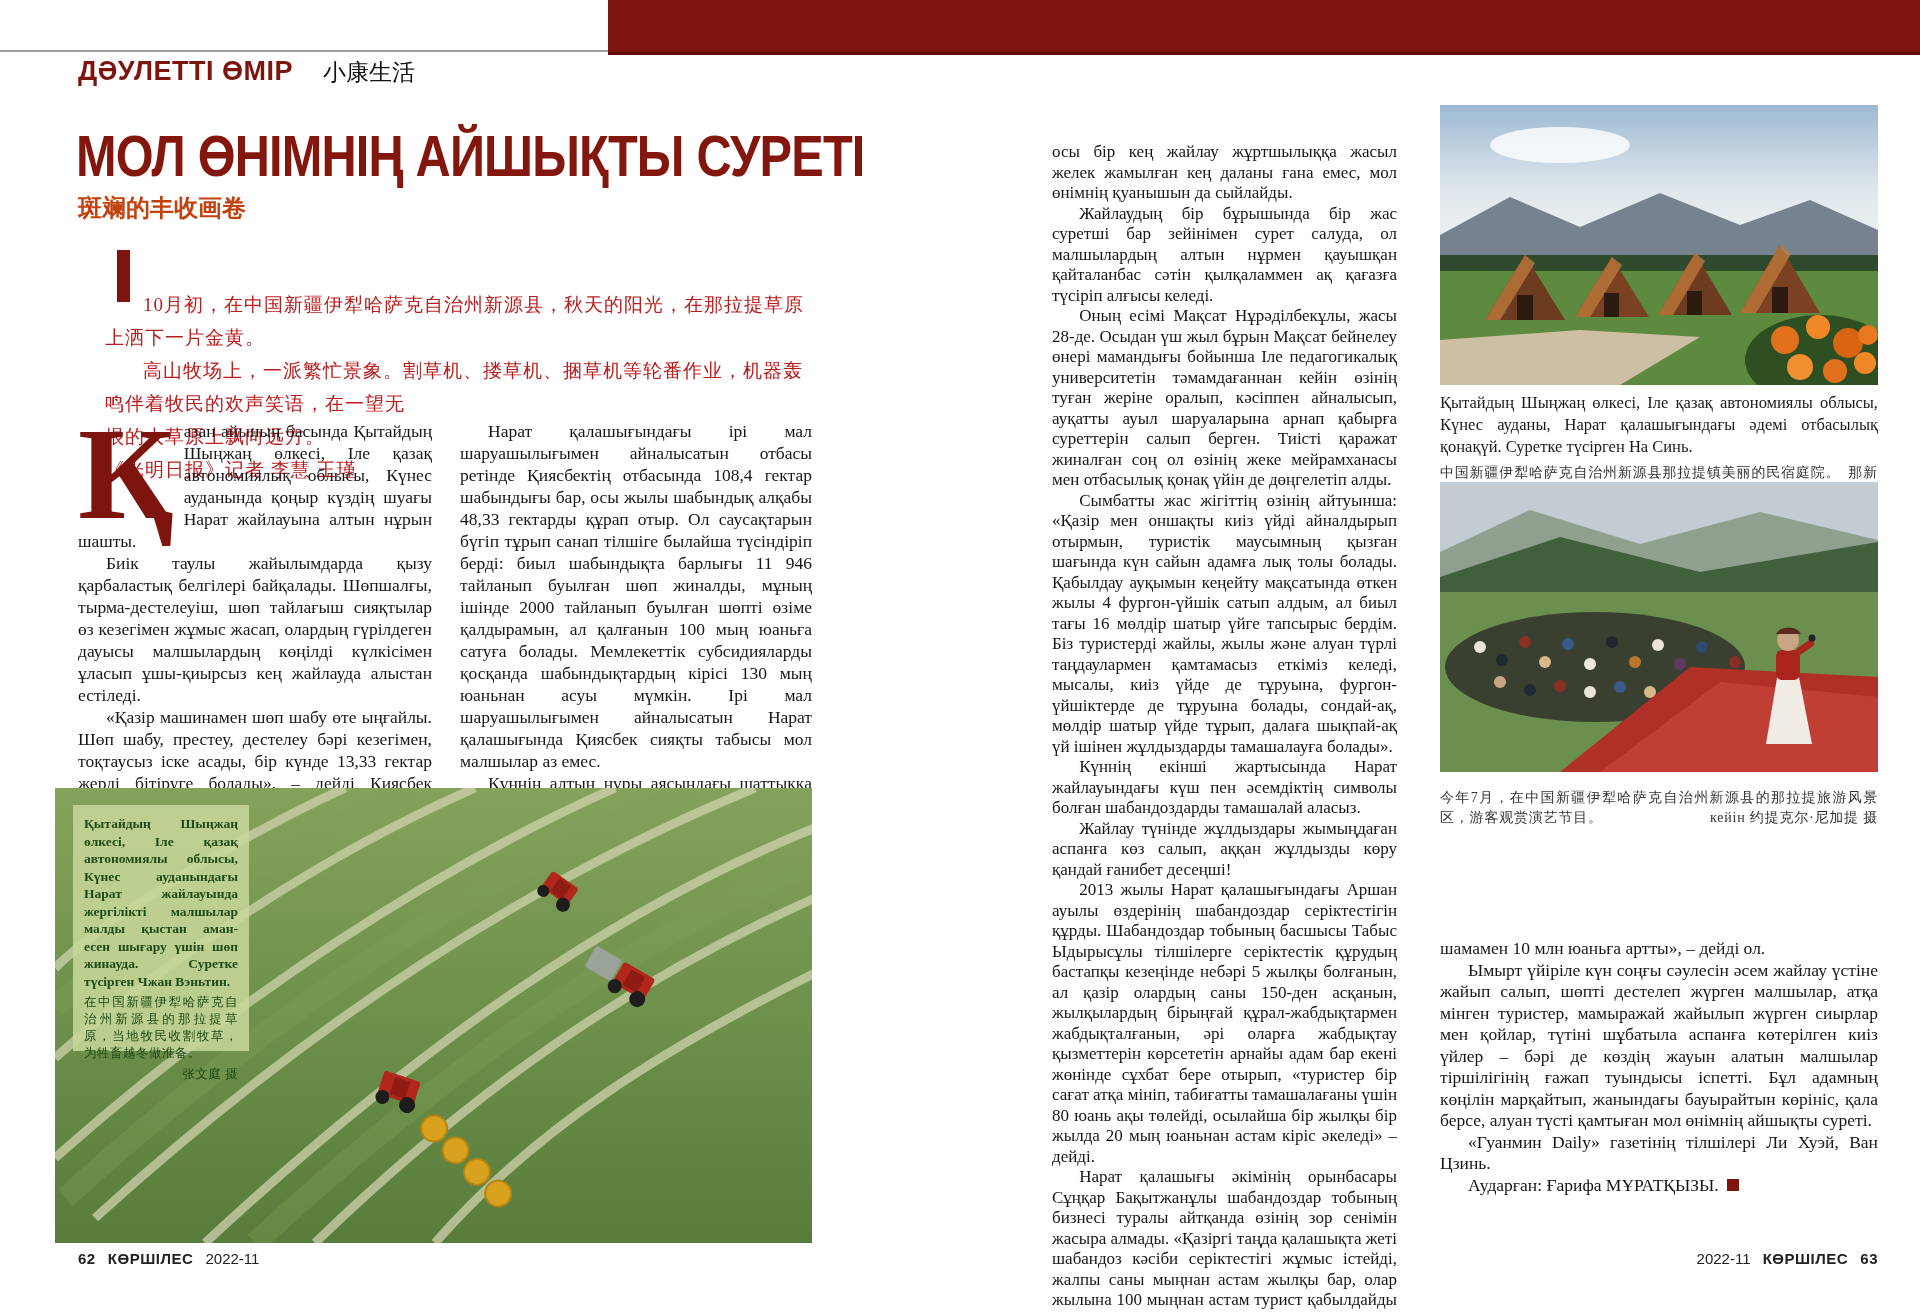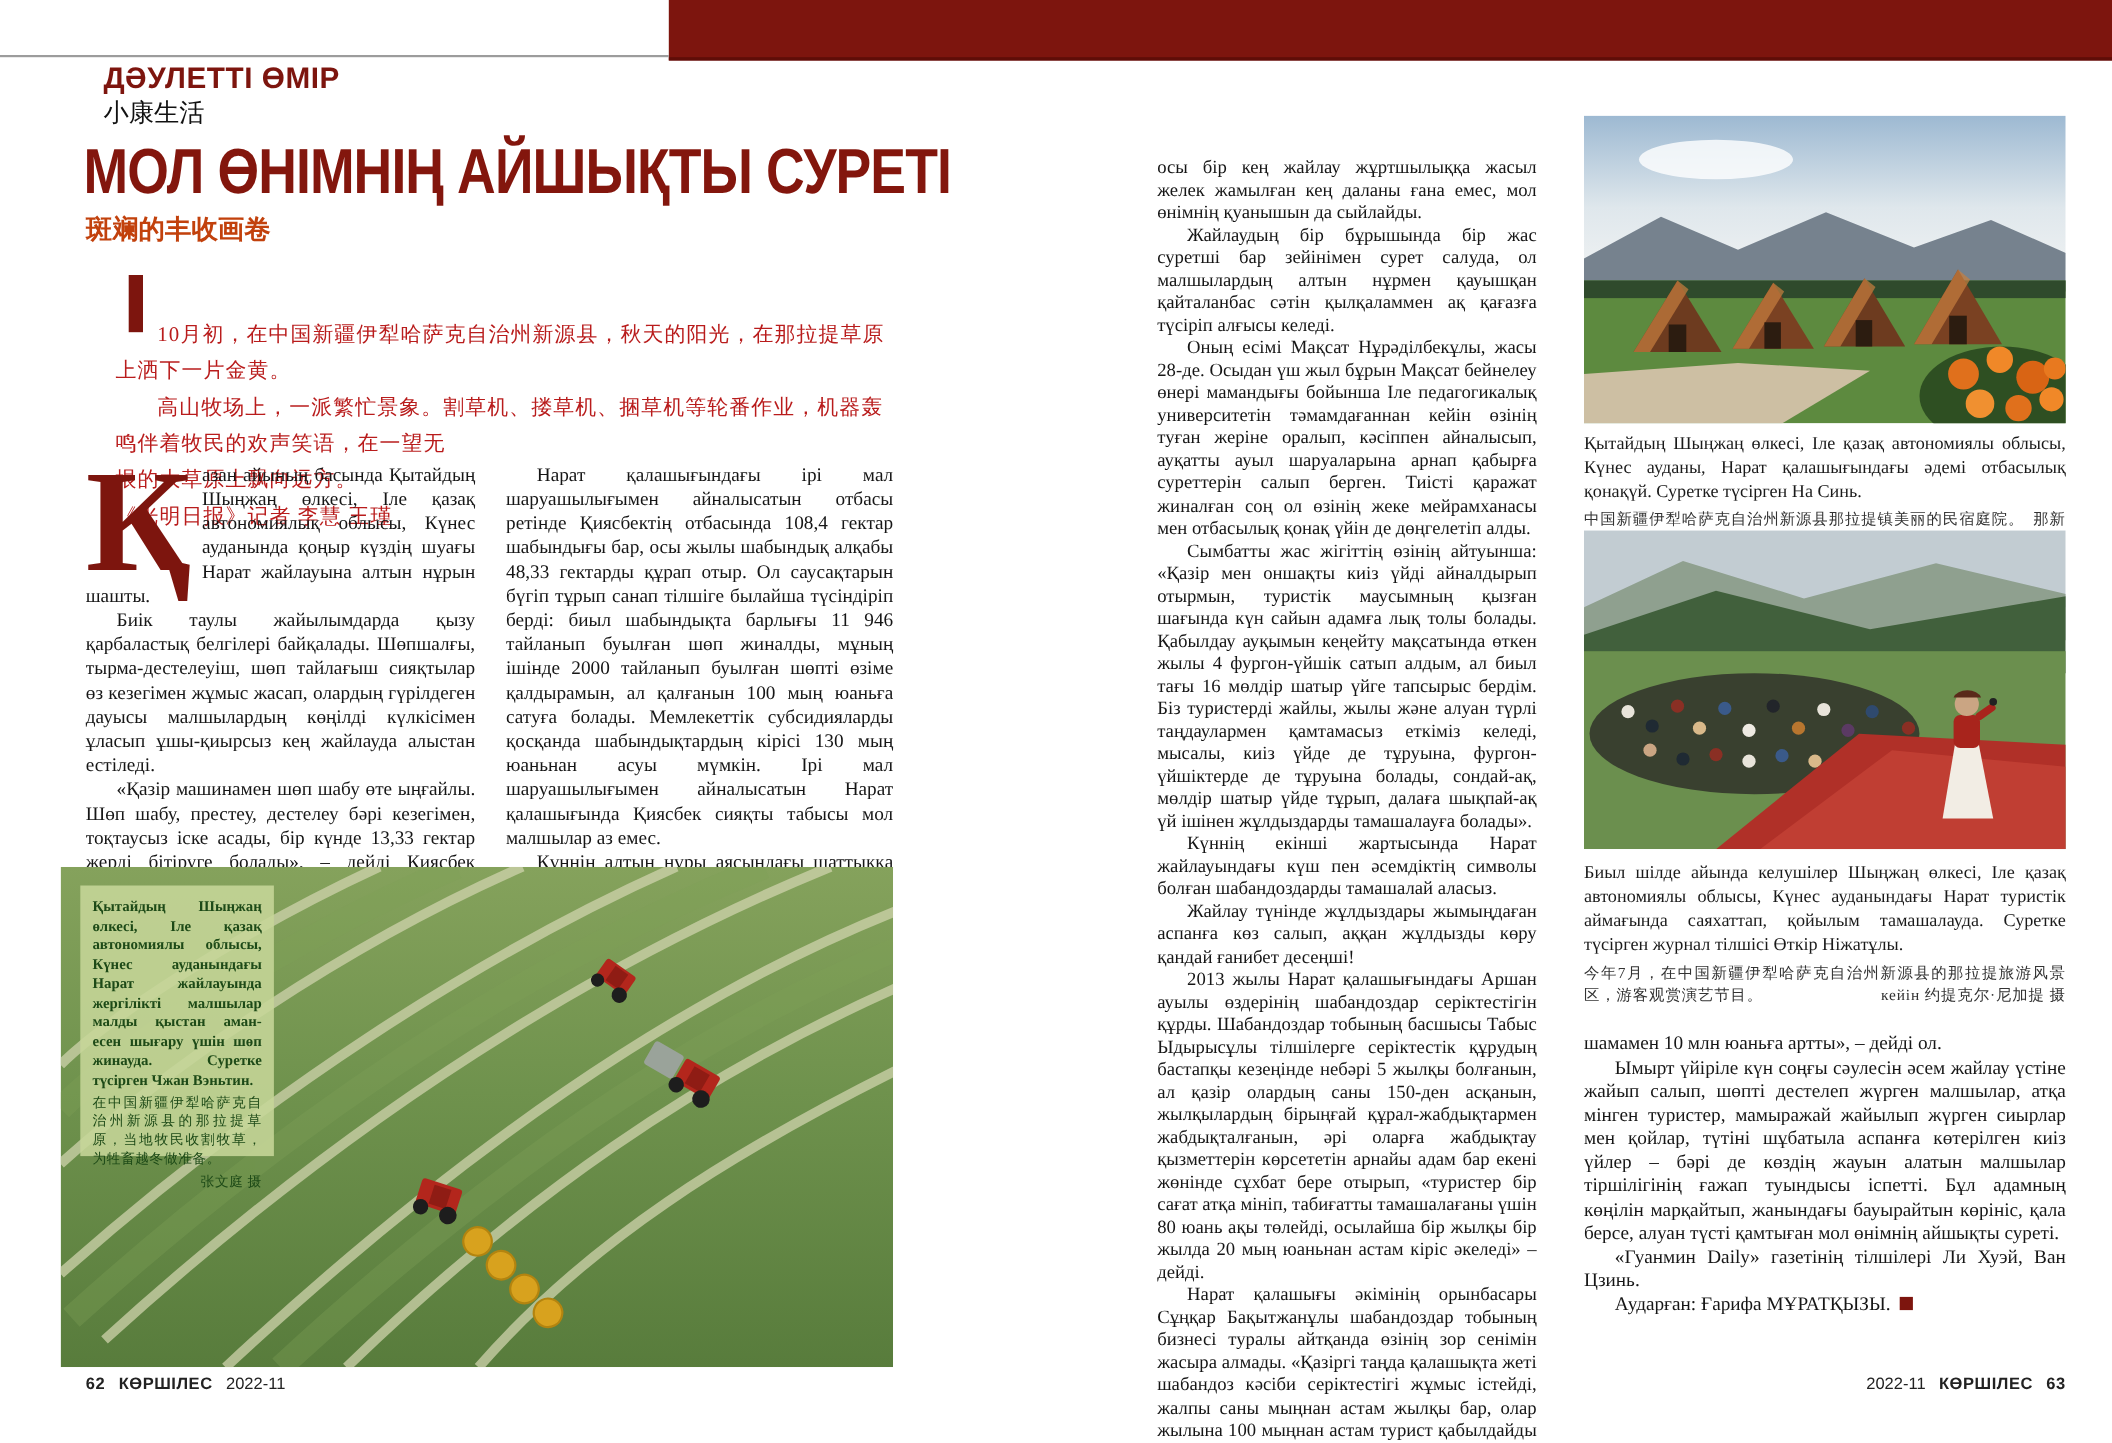--- a/index.html
+++ b/index.html
@@ -6,21 +6,21 @@
   body{
     width:1920px;height:1312px;position:relative;background:#ffffff;
     font-family:"Liberation Serif","DejaVu Serif",serif;color:#161616;
     overflow:hidden;
   }
   .abs{position:absolute;}
   
   .top-red{left:608px;top:0;width:1312px;height:52px;background:#7d150e;border-bottom:3px solid #5f0d08;}
   .top-rule{left:0;top:50px;width:608px;height:2px;background:#9c9c9c;}
   
-  .section-row{left:78px;top:56px;display:flex;align-items:baseline;flex-direction:column;}
+  .section-row{left:78px;top:56px;display:flex;align-items:baseline;gap:14px;}
   .section-kk{font-family:"Liberation Sans",sans-serif;font-weight:700;font-size:27px;color:#7d150e;letter-spacing:.5px;}
   .section-zh{font-family:"Liberation Sans",sans-serif;font-weight:400;font-size:23px;color:#111;margin-left:16px;}
   .title{left:76px;top:122px;font-family:"Liberation Sans",sans-serif;font-weight:700;font-size:58px;
          color:#83160d;letter-spacing:-1px;transform:scaleX(.84);transform-origin:left top;white-space:nowrap;}
   .subtitle{left:78px;top:192px;font-family:"Liberation Sans",sans-serif;font-weight:700;font-size:24px;color:#c2410c;}
   .tick{left:117px;top:250px;width:13px;height:52px;background:#7d150e;}
   
   .intro{left:105px;top:288px;width:707px;font-size:19px;line-height:33px;color:#b91c1c;letter-spacing:1px;}
   .intro p{margin:0;}
   .ind{text-indent:2em;}
@@ -264,21 +264,20 @@
       <rect x="336" y="168" width="24" height="30" rx="6" fill="#a8241c"></rect>
       <circle cx="348" cy="158" r="11" fill="#caa583"></circle>
       <path d="M336 152 a13 9 0 0 1 25 0 z" fill="#5a2a1a"></path>
       <rect x="355" y="168" width="20" height="7" rx="3" fill="#a8241c" transform="rotate(-35 355 168)"></rect>
       <circle cx="372" cy="156" r="3.5" fill="#222"></circle>
     </g>
   </svg>
 </div>
 
 <div class="abs cap cap2">
-  <p class="cap-kk" style="margin:0">Биыл шілде айында келушілер Шыңжаң өлкесі, Іле қазақ автономиялы облысы, Күнес ауданындағы Нарат туристік аймағында саяхаттап, қойылым тамашалауда. Суретке түсірген журнал тілшісі Өткір Ніжатұлы.</p>
   <p class="cap-zh" style="margin:6px 0 0">
     <span>今年7月，在中国新疆伊犁哈萨克自治州新源县的那拉提旅游风景区，游客观赏演艺节目。</span><span class="credit-r">кейін 约提克尔·尼加提 摄</span>
   </p>
 </div>
 
 <div class="abs col endcol">
   <p class="noind">шамамен 10 млн юаньға артты», – дейді ол.</p>
   <p>Ымырт үйіріле күн соңғы сәулесін әсем жайлау үстіне жайып салып, шөпті дестелеп жүрген малшылар, атқа мінген туристер, мамыражай жайылып жүрген сиырлар мен қойлар, түтіні шұбатыла аспанға көтерілген киіз үйлер – бәрі де көздің жауын алатын малшылар тіршілігінің ғажап туындысы іспетті. Бұл адамның көңілін марқайтып, жанындағы бауырайтын көрініс, қала берсе, алуан түсті қамтыған мол өнімнің айшықты суреті.</p>
   <p>«Гуанмин Daily» газетінің тілшілері Ли Хуэй, Ван Цзинь.</p>
   <p>

